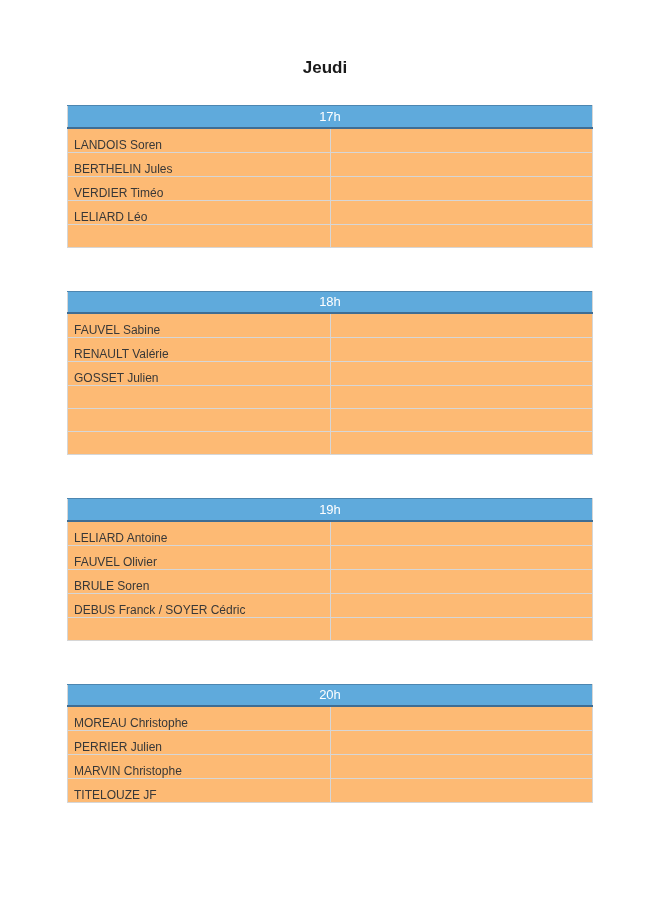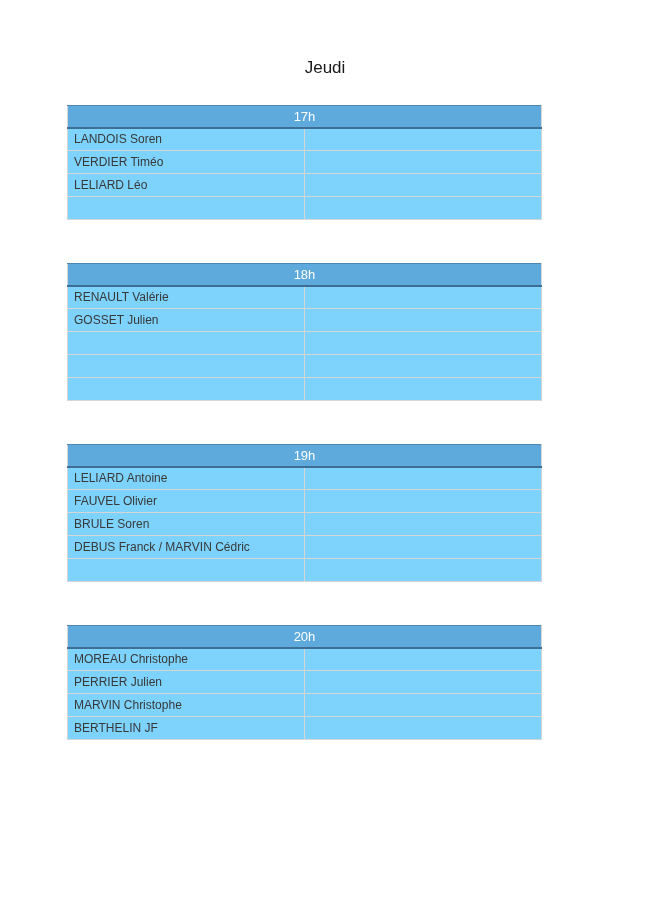--- a/index.html
+++ b/index.html
@@ -23,27 +23,27 @@
     height: 919px;
     background: #ffffff;
     padding-top: 57px;
     overflow: hidden;
   }
   .title {
     margin: 0 0 27px 0;
     text-align: center;
     font-size: 17px;
     line-height: 21px;
-    font-weight: normal;
+    font-weight: bold;
     color: var(--title-text);
   }
   .slot-table {
     border-collapse: collapse;
     table-layout: fixed;
-    width: 475px;
+    width: 526px;
     margin: 0 0 43px 67px;
     border-radius: 19px;
   }
   .time-header {
     height: 22px;
     background: var(--header-bg);
     color: var(--header-text);
     font-size: 13px;
     font-weight: normal;
     text-align: center;
@@ -53,22 +53,22 @@
     border-right: 1px solid var(--row-border);
     border-bottom: 2px solid var(--header-border);
     padding: 0;
   }
   .slot-row td {
     height: 23px;
     border: 1px solid var(--row-border);
     font-size: 12px;
     color: var(--cell-text);
     vertical-align: middle;
-    padding: 0 4px 0 6px;
-    background: #7dd3fc;
+    padding: 9px 4px 0 6px;
+    background: #fdba74;
     white-space: nowrap;
     overflow: hidden;
   }
   .name-cell  { width: 50%; }
   .notes-cell { width: 50%; }
 </style>
 </head>
 <body>
 
 <main class="sheet">
@@ -80,20 +80,24 @@
         <th class="time-header" colspan="2">17h</th>
       </tr>
     </thead>
     <tbody>
   <tr class="slot-row">
     <td class="name-cell">LANDOIS Soren</td>
     <td class="notes-cell"></td>
   </tr>
 
 
+  <tr class="slot-row">
+    <td class="name-cell">BERTHELIN Jules</td>
+    <td class="notes-cell"></td>
+  </tr>
 
   <tr class="slot-row">
     <td class="name-cell">VERDIER Timéo</td>
     <td class="notes-cell"></td>
   </tr>
 
   <tr class="slot-row">
     <td class="name-cell">LELIARD Léo</td>
     <td class="notes-cell"></td>
   </tr>
@@ -105,20 +109,24 @@
 </tbody>
   </table>
 
   <table class="slot-table">
     <thead>
       <tr>
         <th class="time-header" colspan="2">18h</th>
       </tr>
     </thead>
     <tbody>
+  <tr class="slot-row">
+    <td class="name-cell">FAUVEL Sabine</td>
+    <td class="notes-cell"></td>
+  </tr>
 
   <tr class="slot-row">
     <td class="name-cell">RENAULT Valérie</td>
     <td class="notes-cell"></td>
   </tr>
 
   <tr class="slot-row">
     <td class="name-cell">GOSSET Julien</td>
     <td class="notes-cell"></td>
   </tr>
@@ -157,21 +165,21 @@
     <td class="name-cell">FAUVEL Olivier</td>
     <td class="notes-cell"></td>
   </tr>
 
   <tr class="slot-row">
     <td class="name-cell">BRULE Soren</td>
     <td class="notes-cell"></td>
   </tr>
 
   <tr class="slot-row">
-    <td class="name-cell">DEBUS Franck / MARVIN Cédric</td>
+    <td class="name-cell">DEBUS Franck / SOYER Cédric</td>
     <td class="notes-cell"></td>
   </tr>
 
   <tr class="slot-row">
     <td class="name-cell"></td>
     <td class="notes-cell"></td>
   </tr>
 </tbody>
   </table>
 
@@ -191,19 +199,19 @@
     <td class="name-cell">PERRIER Julien</td>
     <td class="notes-cell"></td>
   </tr>
 
   <tr class="slot-row">
     <td class="name-cell">MARVIN Christophe</td>
     <td class="notes-cell"></td>
   </tr>
 
   <tr class="slot-row">
-    <td class="name-cell">BERTHELIN JF</td>
+    <td class="name-cell">TITELOUZE JF</td>
     <td class="notes-cell"></td>
   </tr>
 </tbody>
   </table>
 </div>
 </main>
 
 </body></html>

